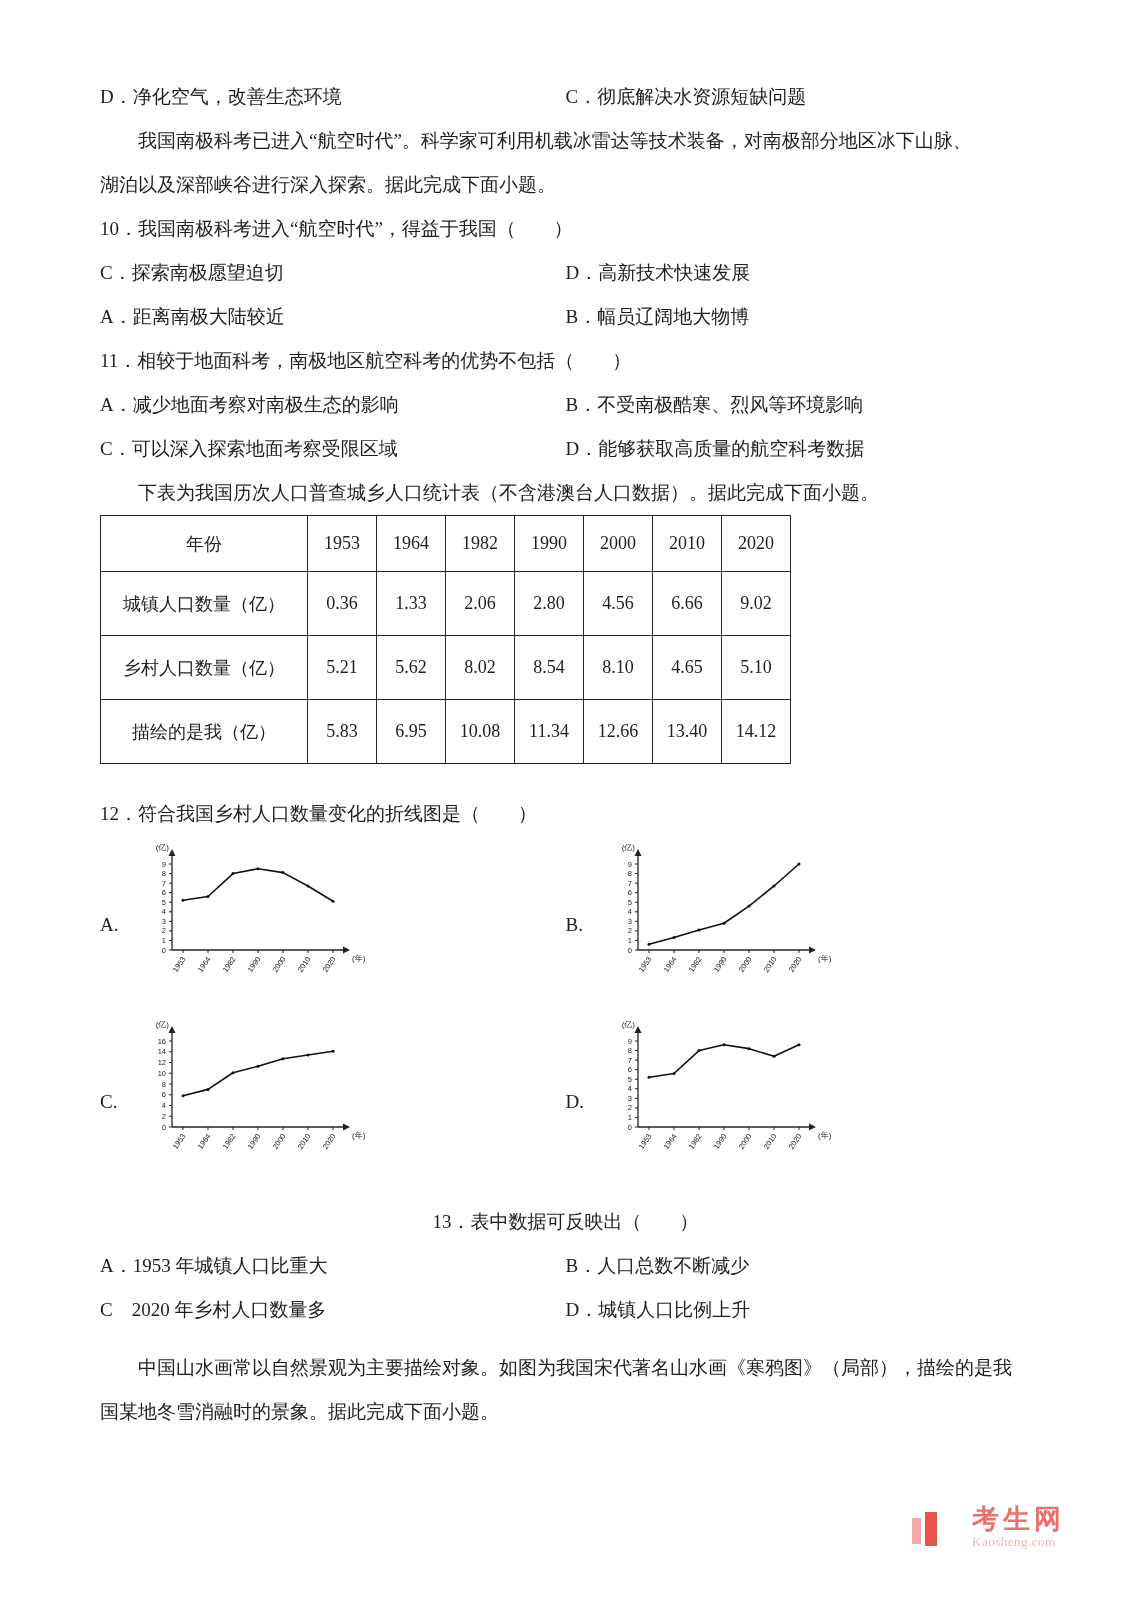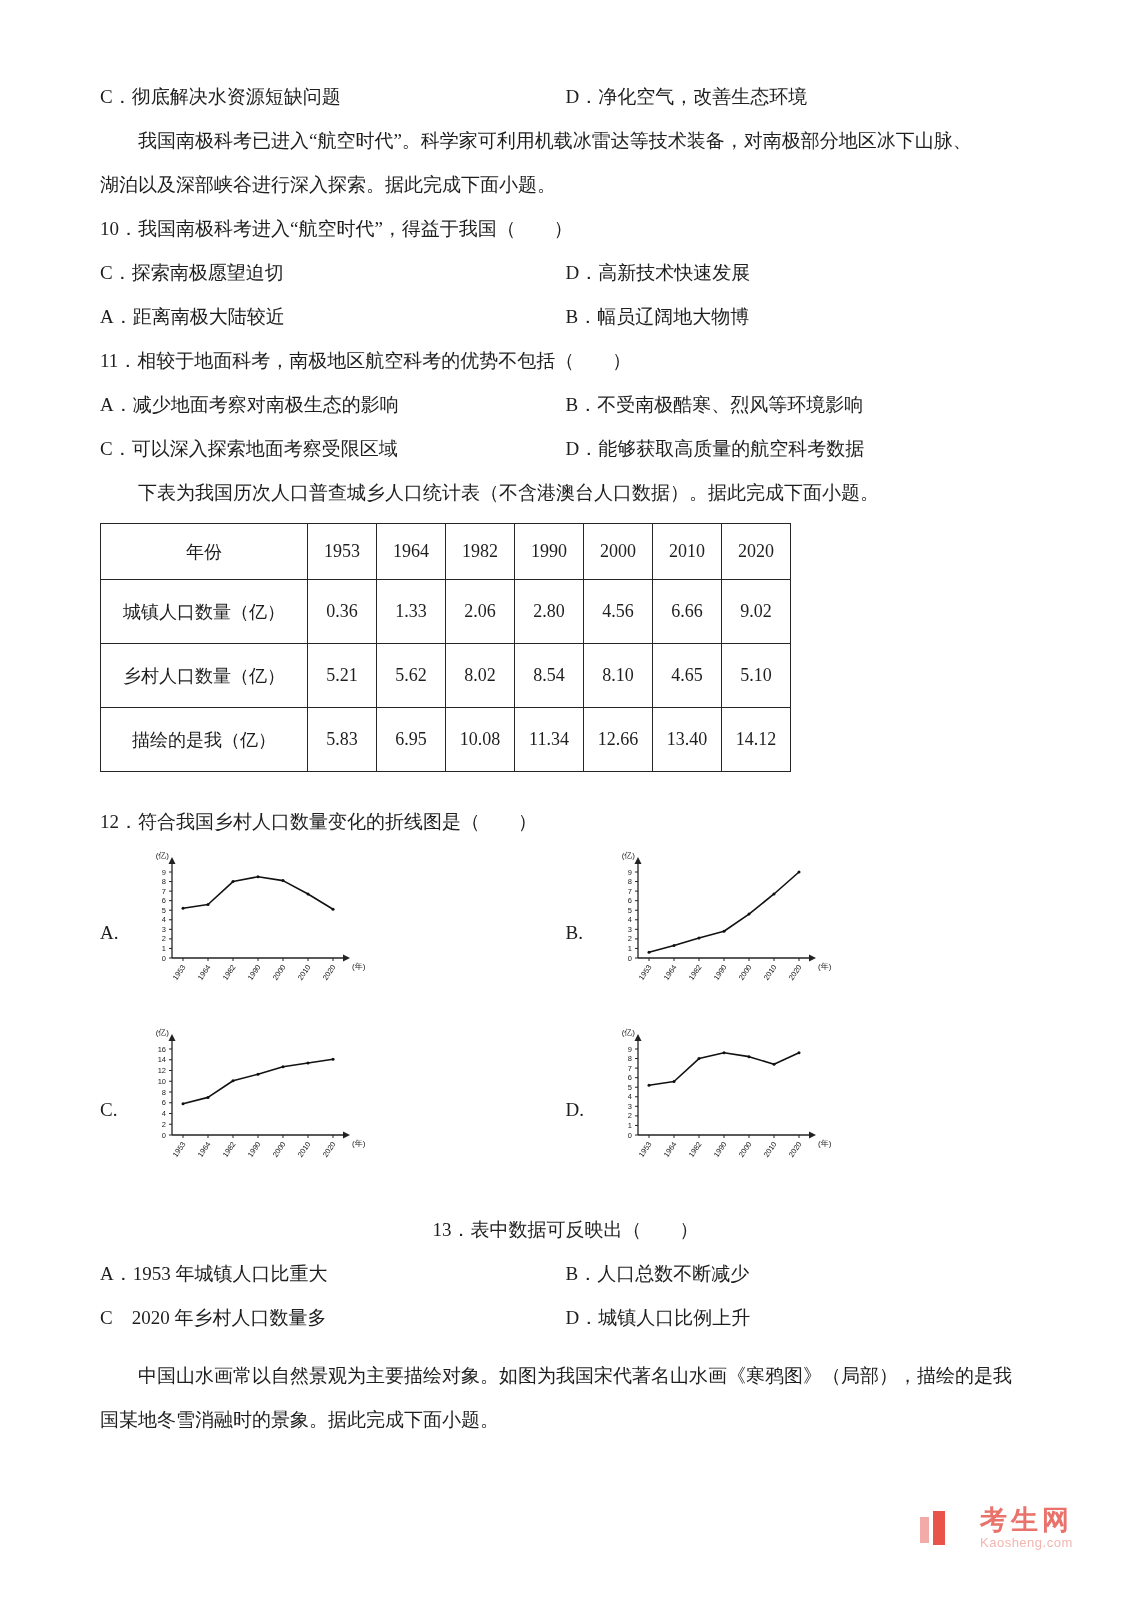--- a/index.html
+++ b/index.html
@@ -6,49 +6,49 @@
   html,body{background:#ffffff;}
   body{
     width:1131px;height:1600px;position:relative;overflow:hidden;
     font-family:"Liberation Serif","DejaVu Serif",serif;color:#1e1e1e;
   }
   .page{padding:75px 100px 0 100px;font-size:19px;}
   .tline{line-height:44px;}
   .indent{text-indent:2em;}
   .opt-row{display:flex;}
   .opt{width:50%;line-height:44px;}
-  table.pop{border-collapse:collapse;margin-top:8px;padding-left:20px;}
+  table.pop{border-collapse:collapse;padding-left:20px;}
   .pop th,.pop td{border:1.4px solid #262626;text-align:center;font-weight:normal;font-size:18px;padding:0 4px;}
   .pop th{height:56px;}
   .pop td{height:64px;text-align:center;}
   .mt-q12{margin-top:28px;}
   .chart-row{display:flex;margin-top:6px;}
   .chart-row.second{margin-top:12px;}
   .chart-cell{width:50%;display:flex;align-items:center;}
   .chart-letter{font-size:19px;margin-right:6px;width:28px;}
   .mini-chart svg text{font-family:"Liberation Sans","DejaVu Sans",sans-serif;}
   .q13{margin-top:16px;text-align:center;}
   .painting{margin-top:14px;}
-  .watermark{position:absolute;right:58px;bottom:50px;display:flex;align-items:flex-start;gap:24px;}
+  .watermark{position:absolute;right:66px;bottom:50px;display:flex;align-items:center;gap:24px;}
   .wm-logo{width:30px;height:38px;position:relative;margin-right:7px;margin-top:3px;}
   .wm-logo .b1{position:absolute;left:1px;top:8px;width:9px;height:26px;background:#f2aba6;}
   .wm-logo .b2{position:absolute;left:14px;top:2px;width:12px;height:34px;background:#e8534a;}
   .wm-name{font-size:27px;line-height:28px;color:#e9726b;letter-spacing:4px;font-weight:bold;
            font-family:"Liberation Sans","DejaVu Sans",sans-serif;}
   .wm-url{font-size:13px;color:#f2b6b1;margin-top:1px;letter-spacing:.5px;
-          font-family:Liberation Sans, sans-serif;}
+          font-family:Liberation Serif, serif;}
 </style>
 </head>
 <body>
 
 <div class="page">
 
   <div class="opt-row">
+    <span class="opt">D．净化空气，改善生态环境</span>
     <span class="opt">C．彻底解决水资源短缺问题</span>
-    <span class="opt">D．净化空气，改善生态环境</span>
   </div>
 
   <p class="tline indent">我国南极科考已进入“航空时代”。科学家可利用机载冰雷达等技术装备，对南极部分地区冰下山脉、</p>
   <p class="tline">湖泊以及深部峡谷进行深入探索。据此完成下面小题。</p>
 
   <p class="tline">10．我国南极科考进入“航空时代”，得益于我国（　　）</p>
   <div class="opt-row">
     <span class="opt">C．探索南极愿望迫切</span>
     <span class="opt">D．高新技术快速发展</span>
   </div>

